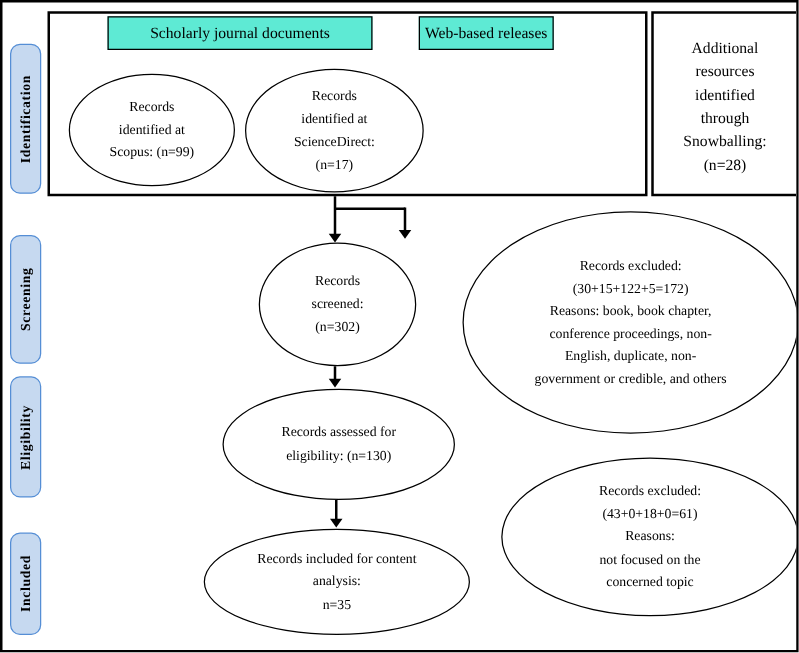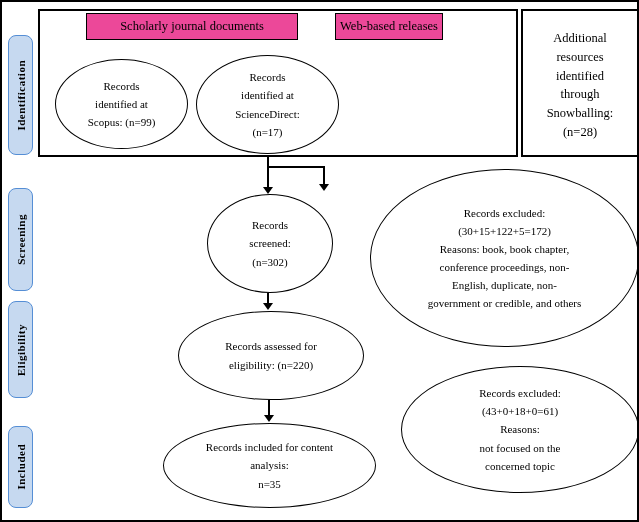--- a/index.html
+++ b/index.html
@@ -32,21 +32,21 @@
   .rect{
     position:absolute;
     box-sizing:border-box;
     border:2px solid #000;
     background:#fff;
   }
   .hdr{
     position:absolute;
     box-sizing:border-box;
     border:1px solid #000;
-    background:#ec4899;
+    background:#5eead4;
     display:flex;align-items:center;justify-content:center;
     font-size:12.5px;
     text-align:center;
   }
   .ellipse{
     position:absolute;
     box-sizing:border-box;
     border:1.5px solid #000;
     border-radius:50%;
     background:#fff;
@@ -137,21 +137,21 @@
 conference proceedings, non-
 English, duplicate, non-
 government or credible, and others</span>
   </div>
 
   <div class="vline" style="left:265.25px;top:291px;height:11px;"></div>
   <div class="arrow-down" style="left:261px;top:301px;"></div>
 
   <div class="ellipse" style="left:176px;top:309px;width:186px;height:89px;">
     <span class="txt">Records assessed for
-eligibility: (n=220)</span>
+eligibility: (n=130)</span>
   </div>
   <div class="ellipse" style="left:399px;top:364px;width:238px;height:127px;">
     <span class="txt">Records excluded:
 (43+0+18+0=61)
 Reasons:
 not focused on the
 concerned topic</span>
   </div>
 
   <div class="vline" style="left:266.25px;top:398px;height:16px;"></div>

